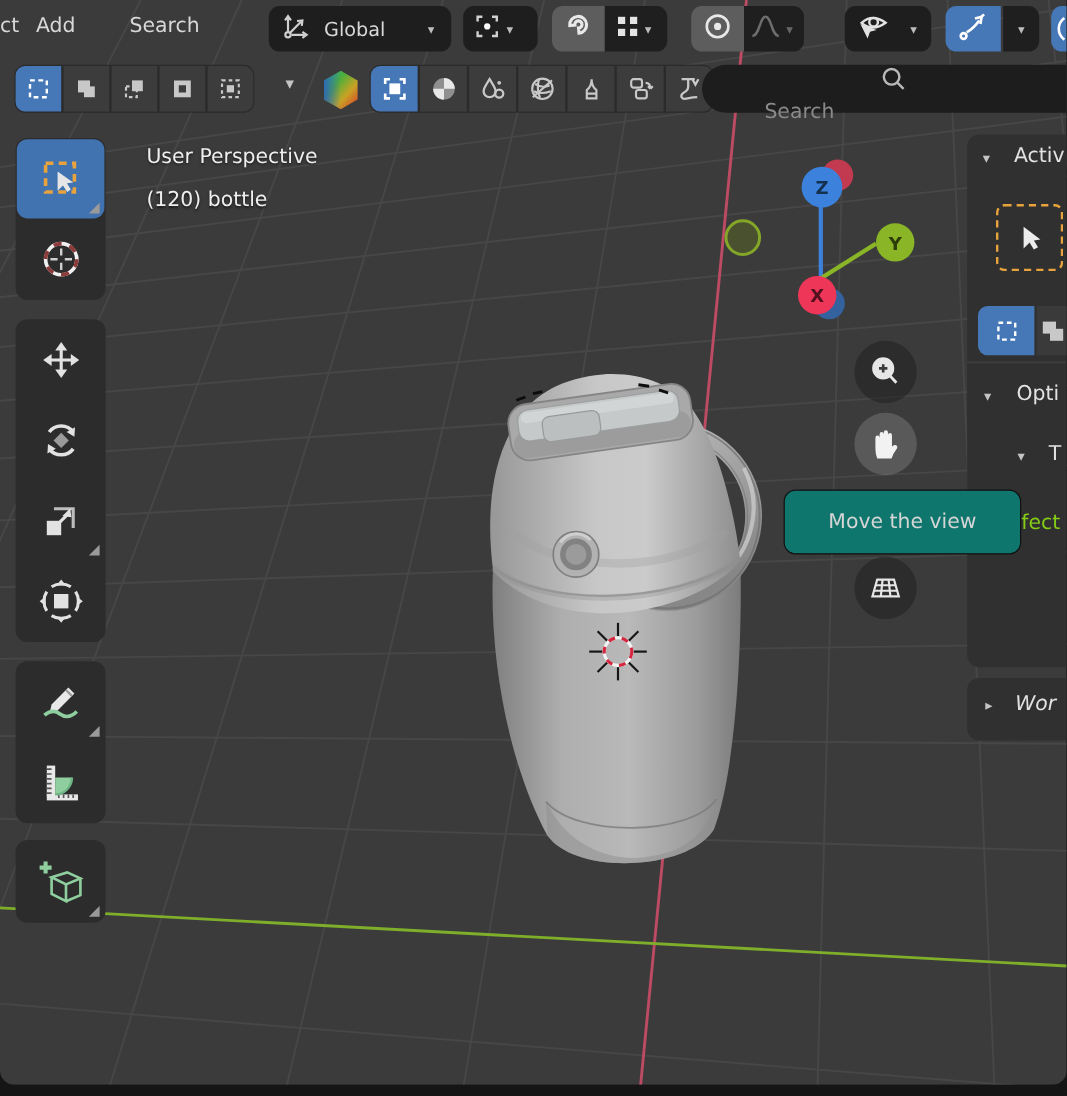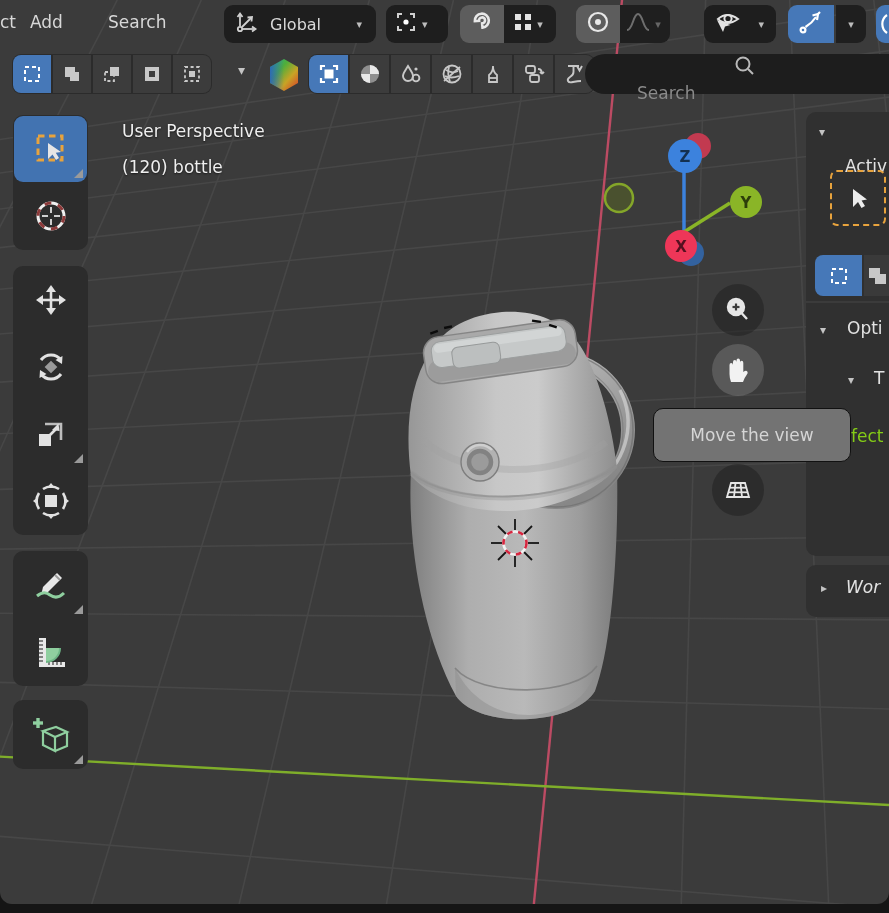--- a/index.html
+++ b/index.html
@@ -84,21 +84,21 @@
   }
 
   
   .navbtn {
     position:absolute; width:52px; height:52px; border-radius:50%;
     background:rgba(33,33,33,.55); display:flex; align-items:center; justify-content:center;
   }
   .navbtn.hover { background:rgba(140,140,140,.38); }
   .tooltip {
     position:absolute; left:653px; top:408px; width:198px; height:54px;
-    background:#737373; border-radius:10px; border:1px solid #111;
+    background:#0f766e; border-radius:10px; border:1px solid #111;
     display:flex; align-items:center; justify-content:center;
     color:#d5d5d5; font-size:17px; z-index:30;
   }
 
   .vp-label { position:absolute; color:#efefef; font-size:17px; text-shadow:0 1px 2px rgba(0,0,0,.6);text-align:center; }
 
   .statusbar { position:absolute; left:0; top:904px; width:889px; height:9px; background:#151515; }
 </style>
 </head>
 <body>
@@ -593,21 +593,21 @@
         <line x1="6.7" y1="12.7" x2="23.3" y2="12.7"></line>
           <line x1="5.3" y1="17.3" x2="24.7" y2="17.3"></line>
       </svg>
     </div>
 
     <div class="rpanel" style="top:112px; height:189px; border-radius:10px 0 0 0;"></div>
     <div class="rpanel" style="top:303px; height:253px; border-radius:0 0 0 10px;"></div>
     <div class="rpanel" style="top:565px; height:52px; border-radius:10px 0 0 10px;"></div>
 
     <span class="rp-chev" style="left:819px; top:125px;">▾</span>
-    <span class="rp-head" style="left:845px; top:120px;margin-top:36px;">Activ</span>
+    <span class="rp-head" style="left:845px; top:120px;">Activ</span>
 
     <div class="bigtool">
       <svg width="28" height="28" viewBox="0 0 28 28">
         <path d="M9 5 L9 23 L14 18 L17.5 24 L21 22 L17.6 16.4 L23 15.5 Z" fill="#ececec"></path>
       </svg>
     </div>
 
     <div class="modebtn" style="left:815px; width:47px; background:#4678b8; border-radius:8px 0 0 8px;">
       <svg width="20" height="20" viewBox="0 0 20 20">
           <rect x="3" y="3" width="14" height="14" fill="none" stroke="#fff" stroke-width="2" stroke-dasharray="4 3"></rect>

